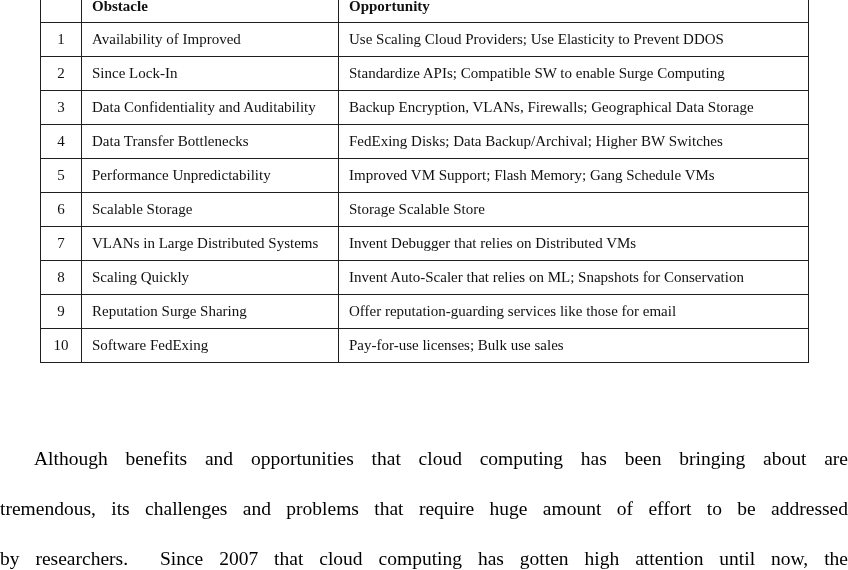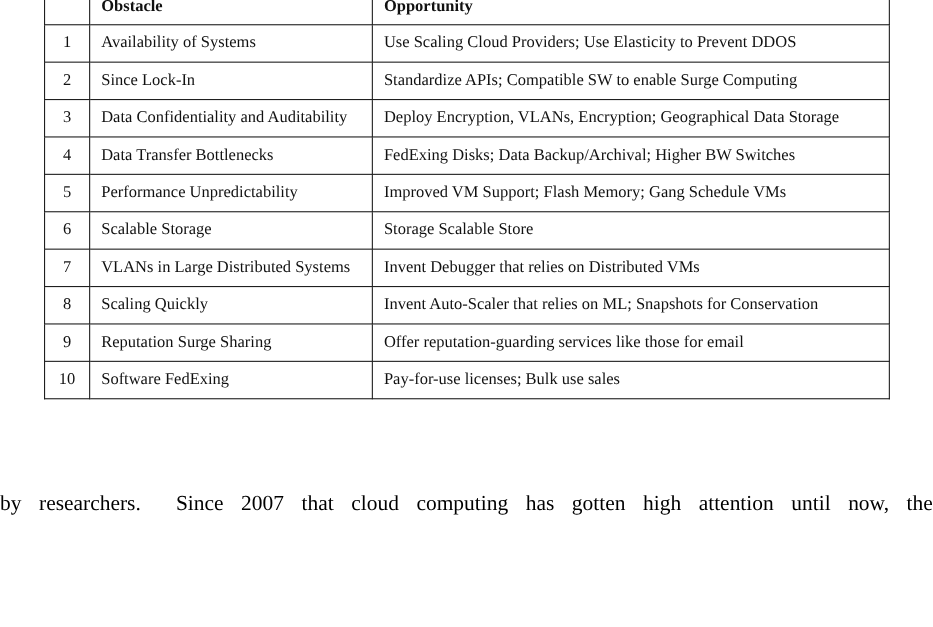--- a/index.html
+++ b/index.html
@@ -76,32 +76,32 @@
   <thead>
     <tr>
       <th class="num-col"></th>
       <th>Obstacle</th>
       <th>Opportunity</th>
     </tr>
   </thead>
   <tbody>
     <tr>
       <td class="num-cell">1</td>
-      <td>Availability of Systems</td>
+      <td>Availability of Improved</td>
       <td>Use Scaling Cloud Providers; Use Elasticity to Prevent DDOS</td>
     </tr>
     <tr>
       <td class="num-cell">2</td>
       <td>Since Lock-In</td>
       <td>Standardize APIs; Compatible SW to enable Surge Computing</td>
     </tr>
     <tr>
       <td class="num-cell">3</td>
       <td>Data Confidentiality and Auditability</td>
-      <td>Deploy Encryption, VLANs, Encryption; Geographical Data Storage</td>
+      <td>Backup Encryption, VLANs, Firewalls; Geographical Data Storage</td>
     </tr>
     <tr>
       <td class="num-cell">4</td>
       <td>Data Transfer Bottlenecks</td>
       <td>FedExing Disks; Data Backup/Archival; Higher BW Switches</td>
     </tr>
     <tr>
       <td class="num-cell">5</td>
       <td>Performance Unpredictability</td>
       <td>Improved VM Support; Flash Memory; Gang Schedule VMs</td>
@@ -128,14 +128,16 @@
     </tr>
     <tr>
       <td class="num-cell">10</td>
       <td>Software FedExing</td>
       <td>Pay-for-use licenses; Bulk use sales</td>
     </tr>
   </tbody>
 </table>
 
 <div class="body-paragraph">
+  <div class="pline indent">Although benefits and opportunities that cloud computing has been bringing about are</div>
+  <div class="pline">tremendous, its challenges and problems that require huge amount of effort to be addressed</div>
   <div class="pline">by researchers.&nbsp; Since 2007 that cloud computing has gotten high attention until now, the</div>
 </div>
 
 </body></html>

